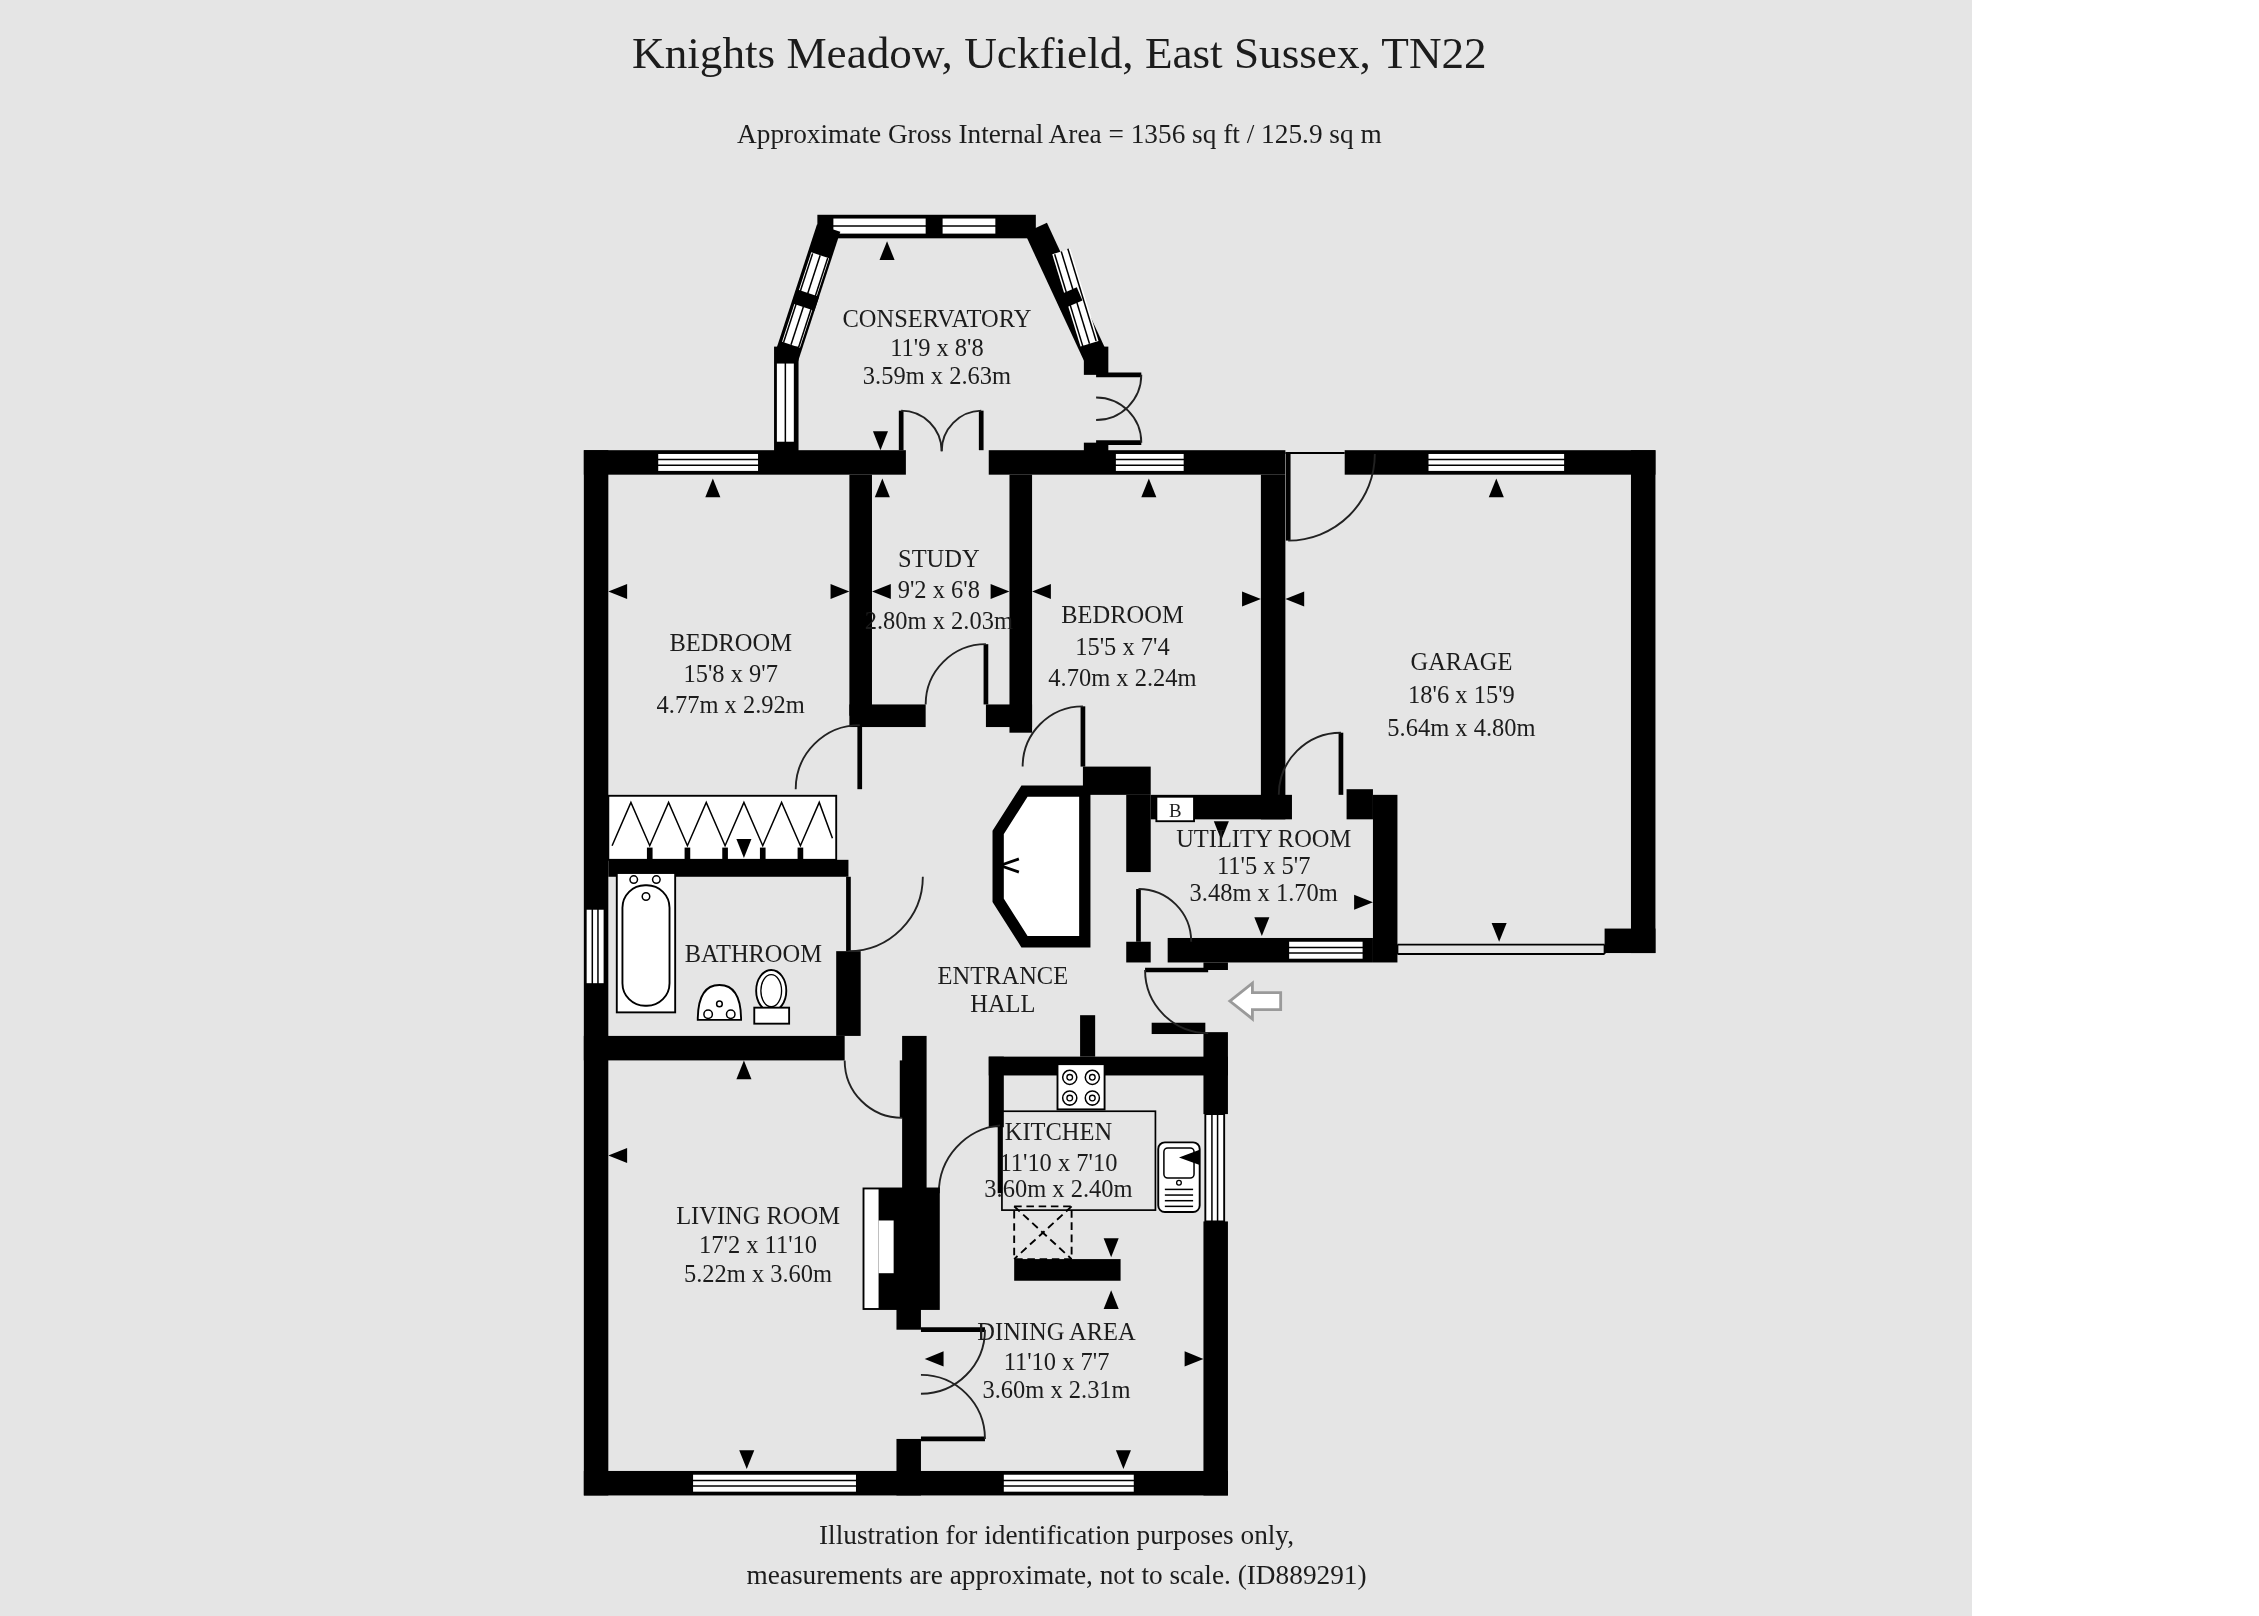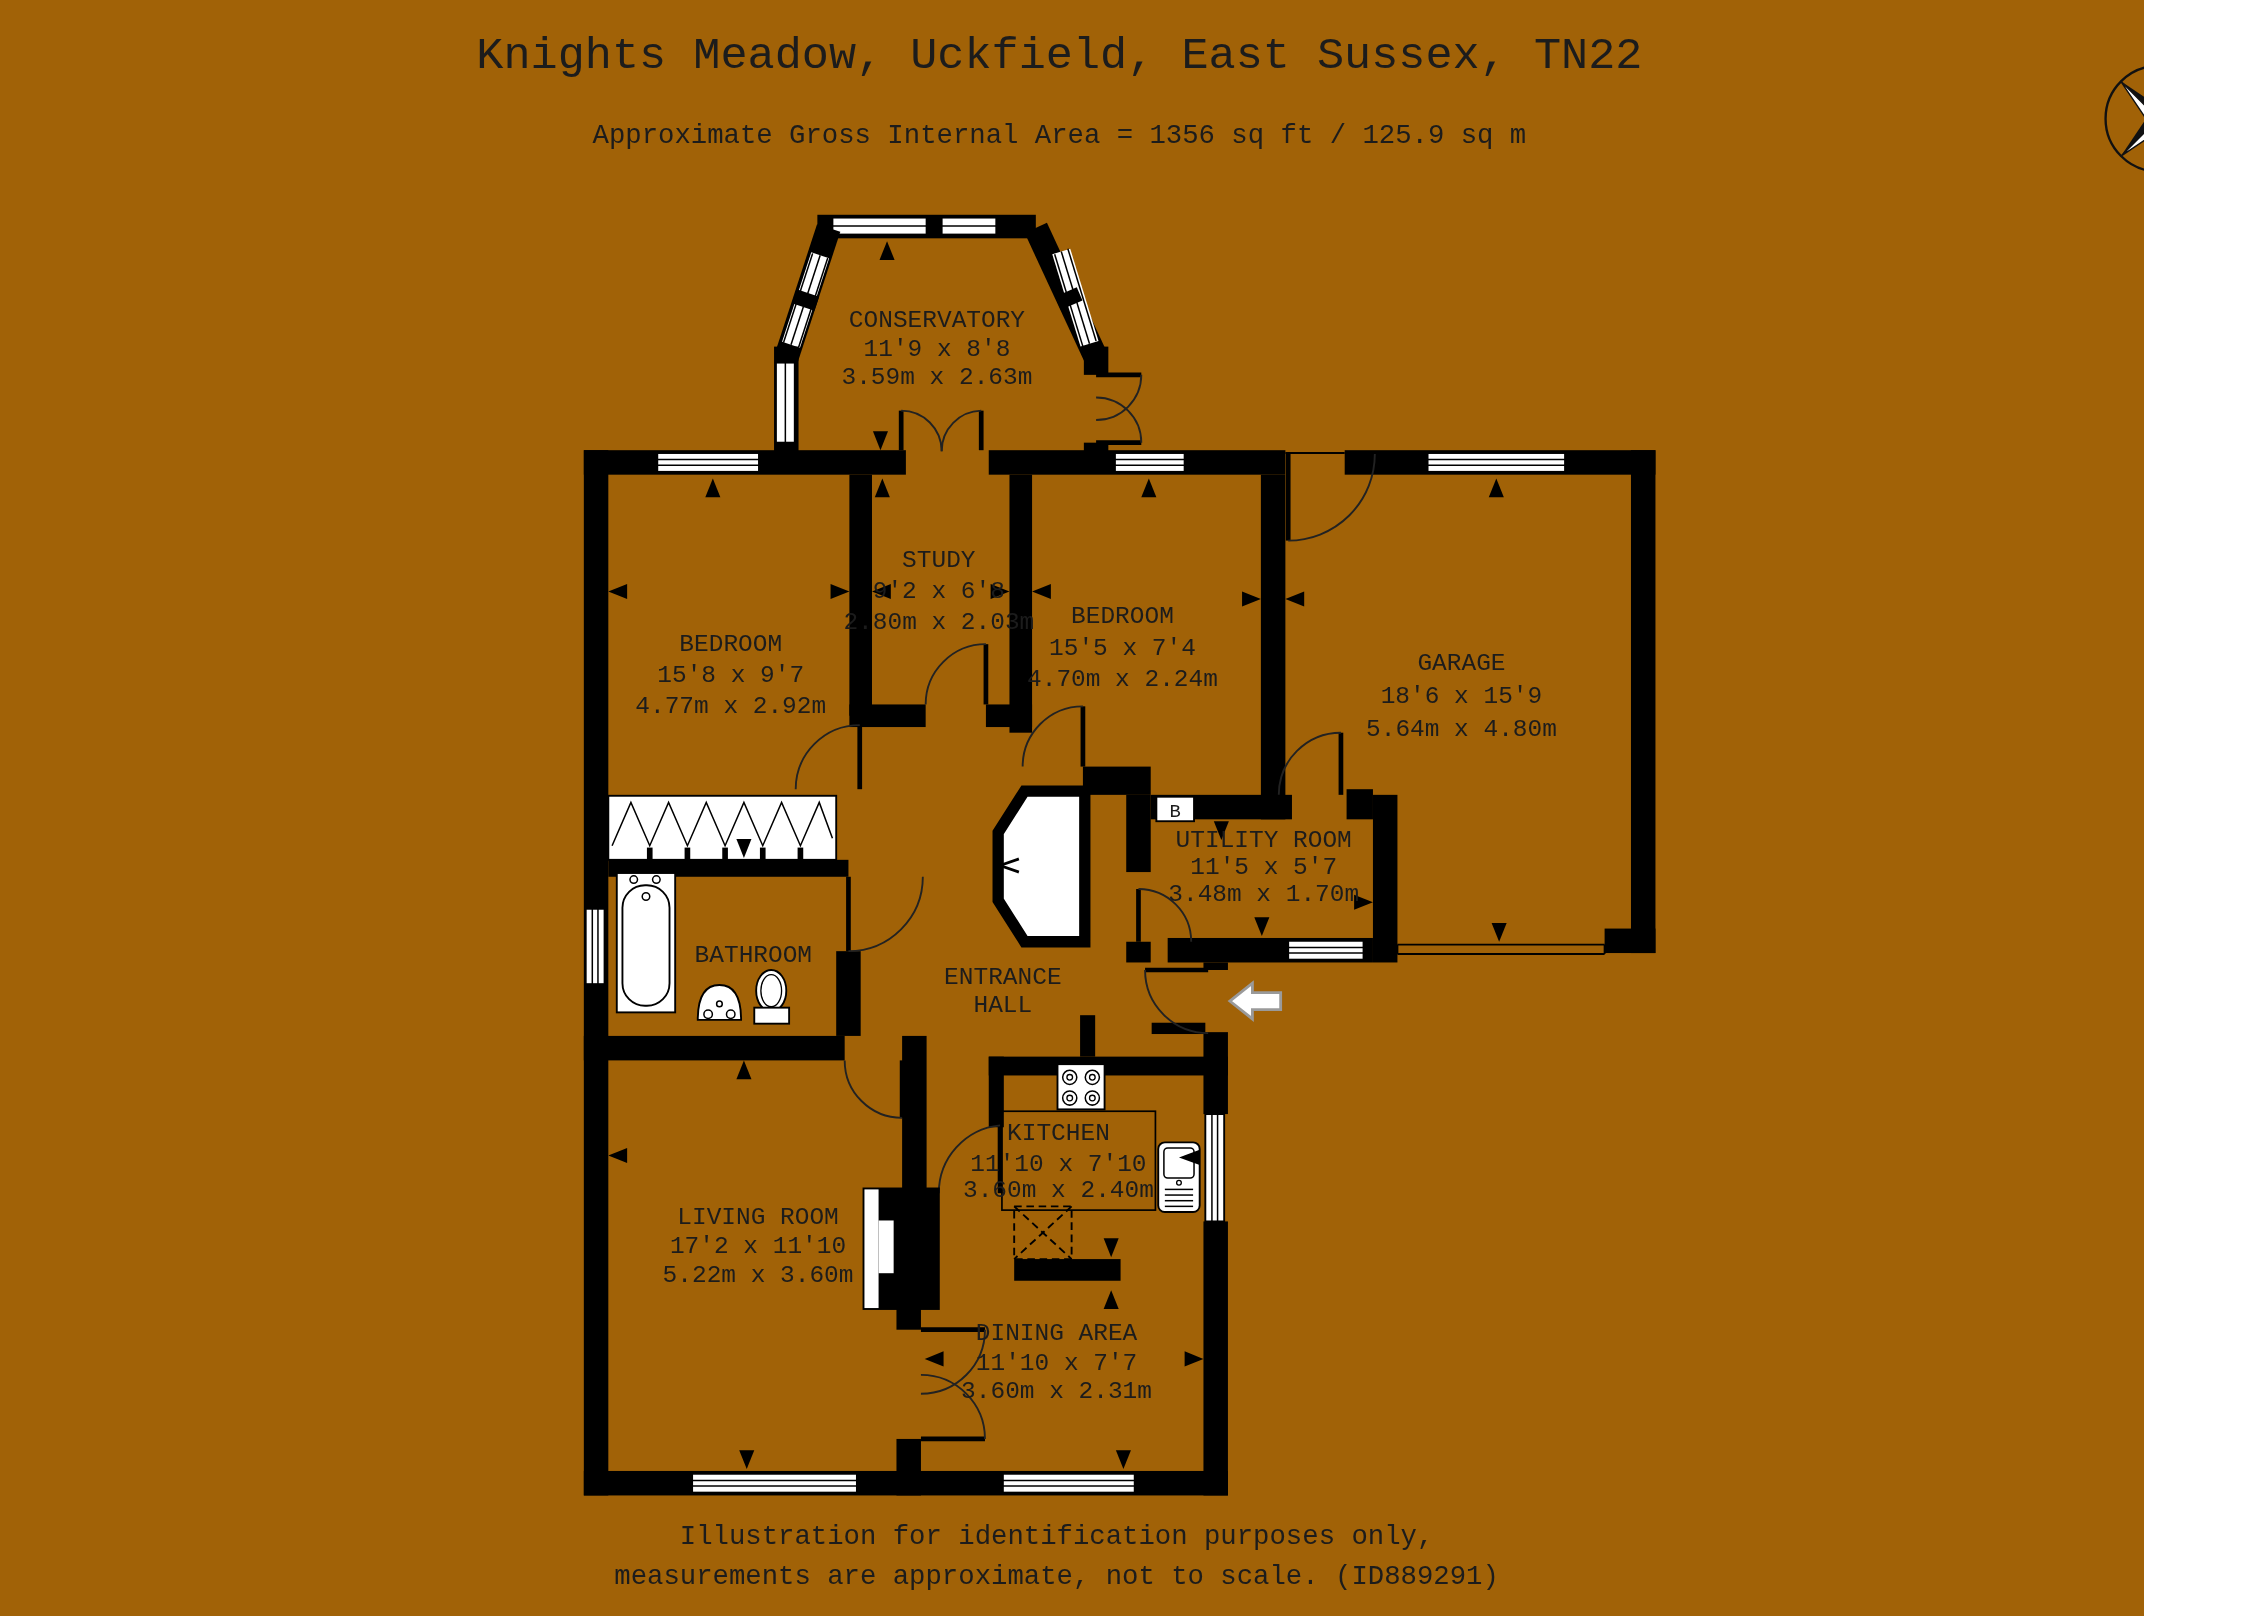--- a/index.html
+++ b/index.html
@@ -1,17 +1,17 @@
 <!DOCTYPE html>
 <html style="font-size:15px"><head>
 <meta charset="utf-8">
 <style>
   html,body{margin:0;padding:0;background:#fff;}
-  #stage{position:relative;width:2144px;height:1617px;background:#a16207;overflow:hidden;
-         font-family:Liberation Mono, monospace;}
+  #stage{position:relative;width:1972px;height:1617px;background:#e5e5e5;overflow:hidden;
+         font-family:Liberation Serif, serif;}
   svg{position:absolute;left:0;top:0;}
   .wall{fill:#000;stroke:none;}
   .win{fill:#fff;stroke:#000;stroke-width:2;}
   .winline{stroke:#000;stroke-width:1.6;fill:none;}
   .thin{stroke:#000;stroke-width:2;fill:none;}
   .thin15{stroke:#000;stroke-width:1.6;fill:none;}
   .arc{stroke:#222;stroke-width:2;fill:none;}
   .leaf{stroke:#000;stroke-width:5;fill:none;}
   .fix{fill:#fff;stroke:#000;stroke-width:2;}
   .marker{fill:#000;stroke:none;}

